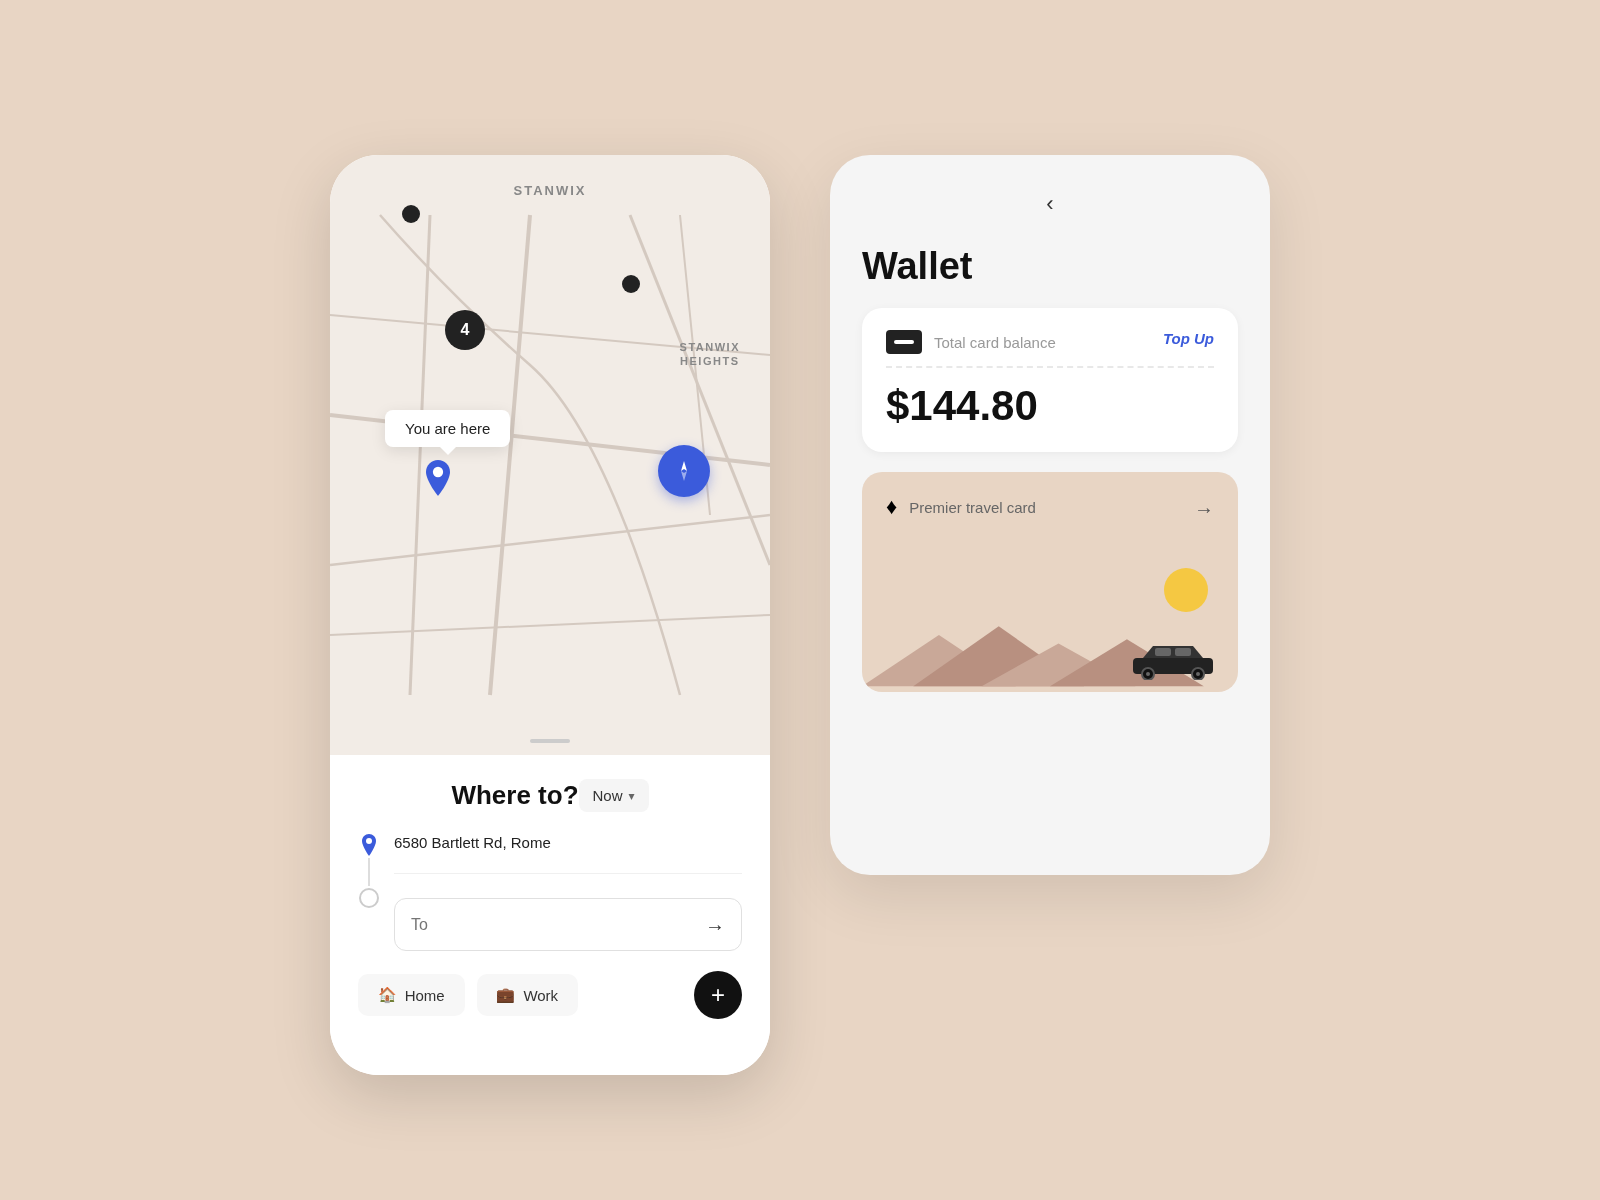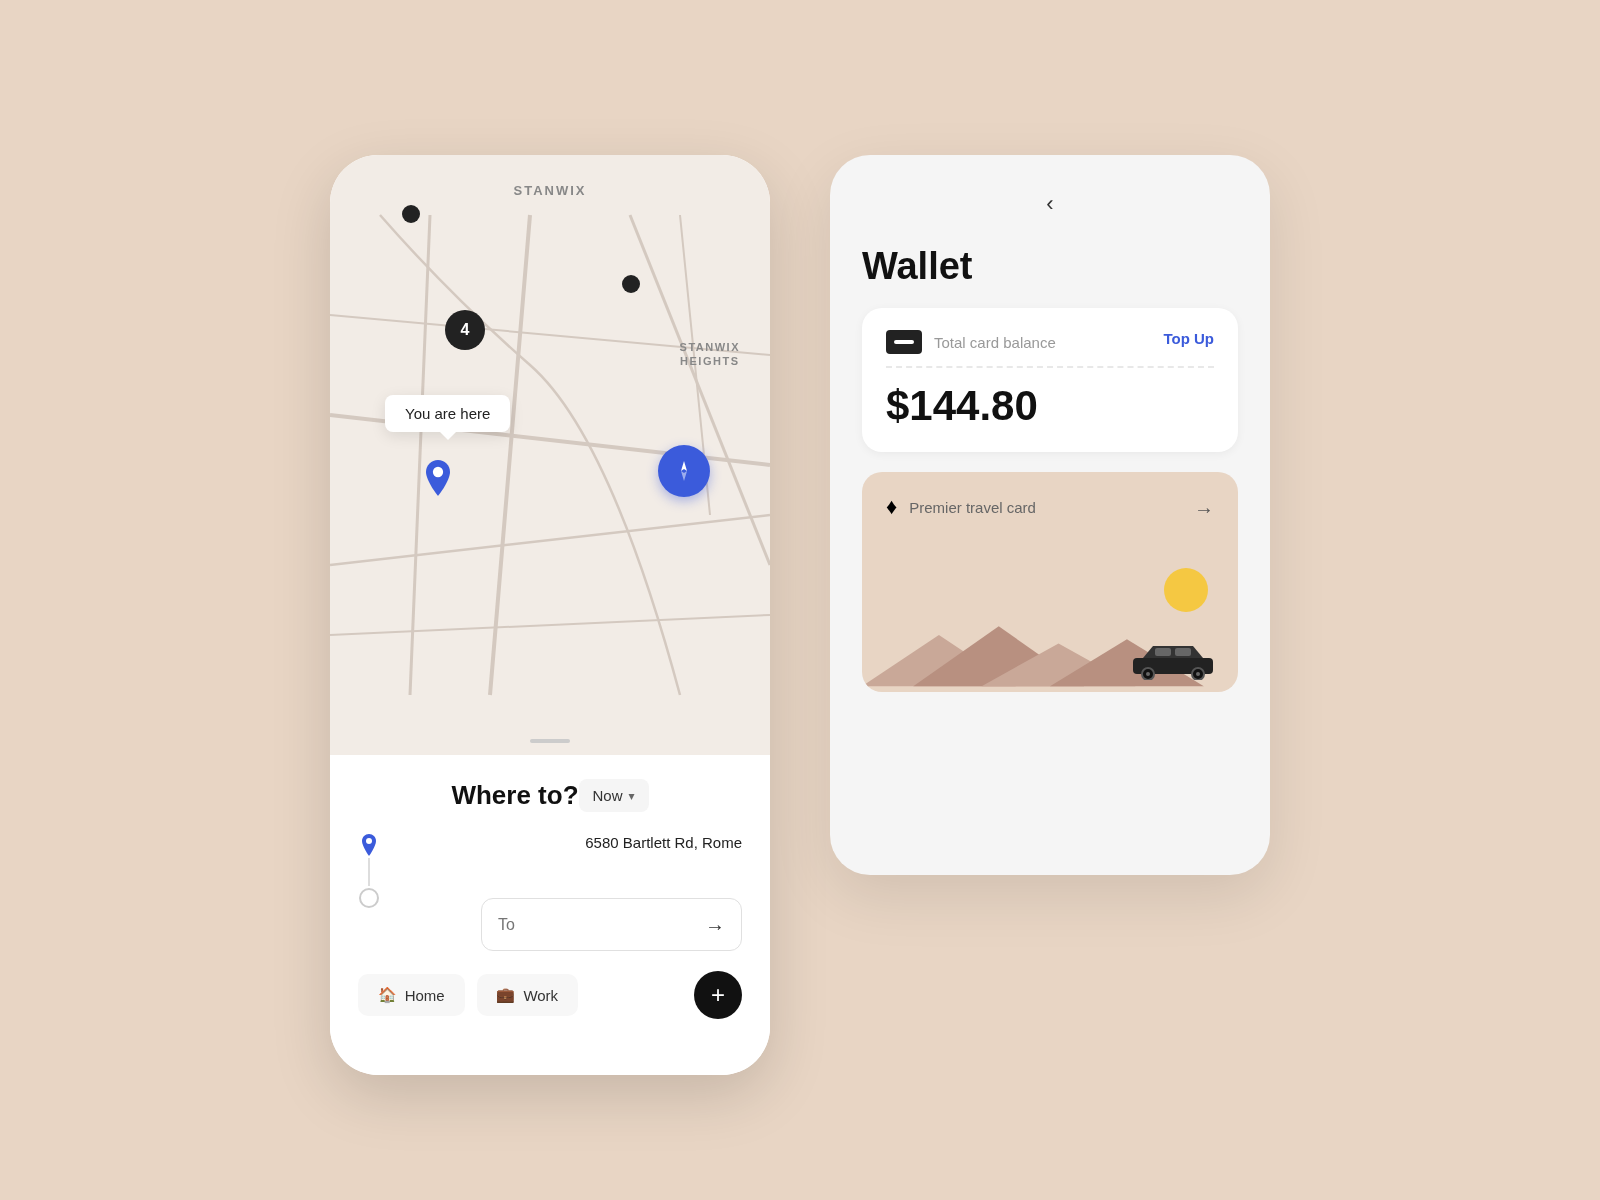--- a/index.html
+++ b/index.html
@@ -77,21 +77,21 @@
       border-radius: 50%;
       display: flex;
       align-items: center;
       justify-content: center;
       color: #fff;
       font-size: 16px;
       font-weight: 700;
     }
     .you-are-here-bubble {
       position: absolute;
-      top: 240px;
+      top: 255px;
       left: 55px;
       background: #fff;
       padding: 10px 20px;
       border-radius: 8px;
       font-size: 15px;
       font-weight: 500;
       color: #222;
       box-shadow: 0 4px 15px rgba(0,0,0,0.1);
     }
     .you-are-here-bubble::after {
@@ -196,21 +196,20 @@
       width: 20px;
       height: 20px;
       border: 2px solid #ccc;
       border-radius: 50%;
     }
     .address-inputs {
       flex: 1;
       display: flex;
       flex-direction: column;
       gap: 12px;
-      align-items: flex-end;
     }
     .to-row {
       display: flex;
       align-items: center;
       border: 1.5px solid #e0e0e0;
       border-radius: 12px;
       padding: 14px 16px;
       margin-top: 4px;
       position: relative;
     }
@@ -327,20 +326,21 @@
       color: #999;
       font-weight: 400;
     }
     .top-up-btn {
       background: none;
       border: none;
       color: #3b5bdb;
       font-size: 15px;
       font-weight: 600;
       cursor: pointer;
+      font-style: italic;
     }
     .balance-divider {
       border: none;
       border-top: 2px dashed #e8e8e8;
       margin: 10px 0 14px;
     }
     .balance-amount {
       font-size: 42px;
       font-weight: 700;
       color: #111;

